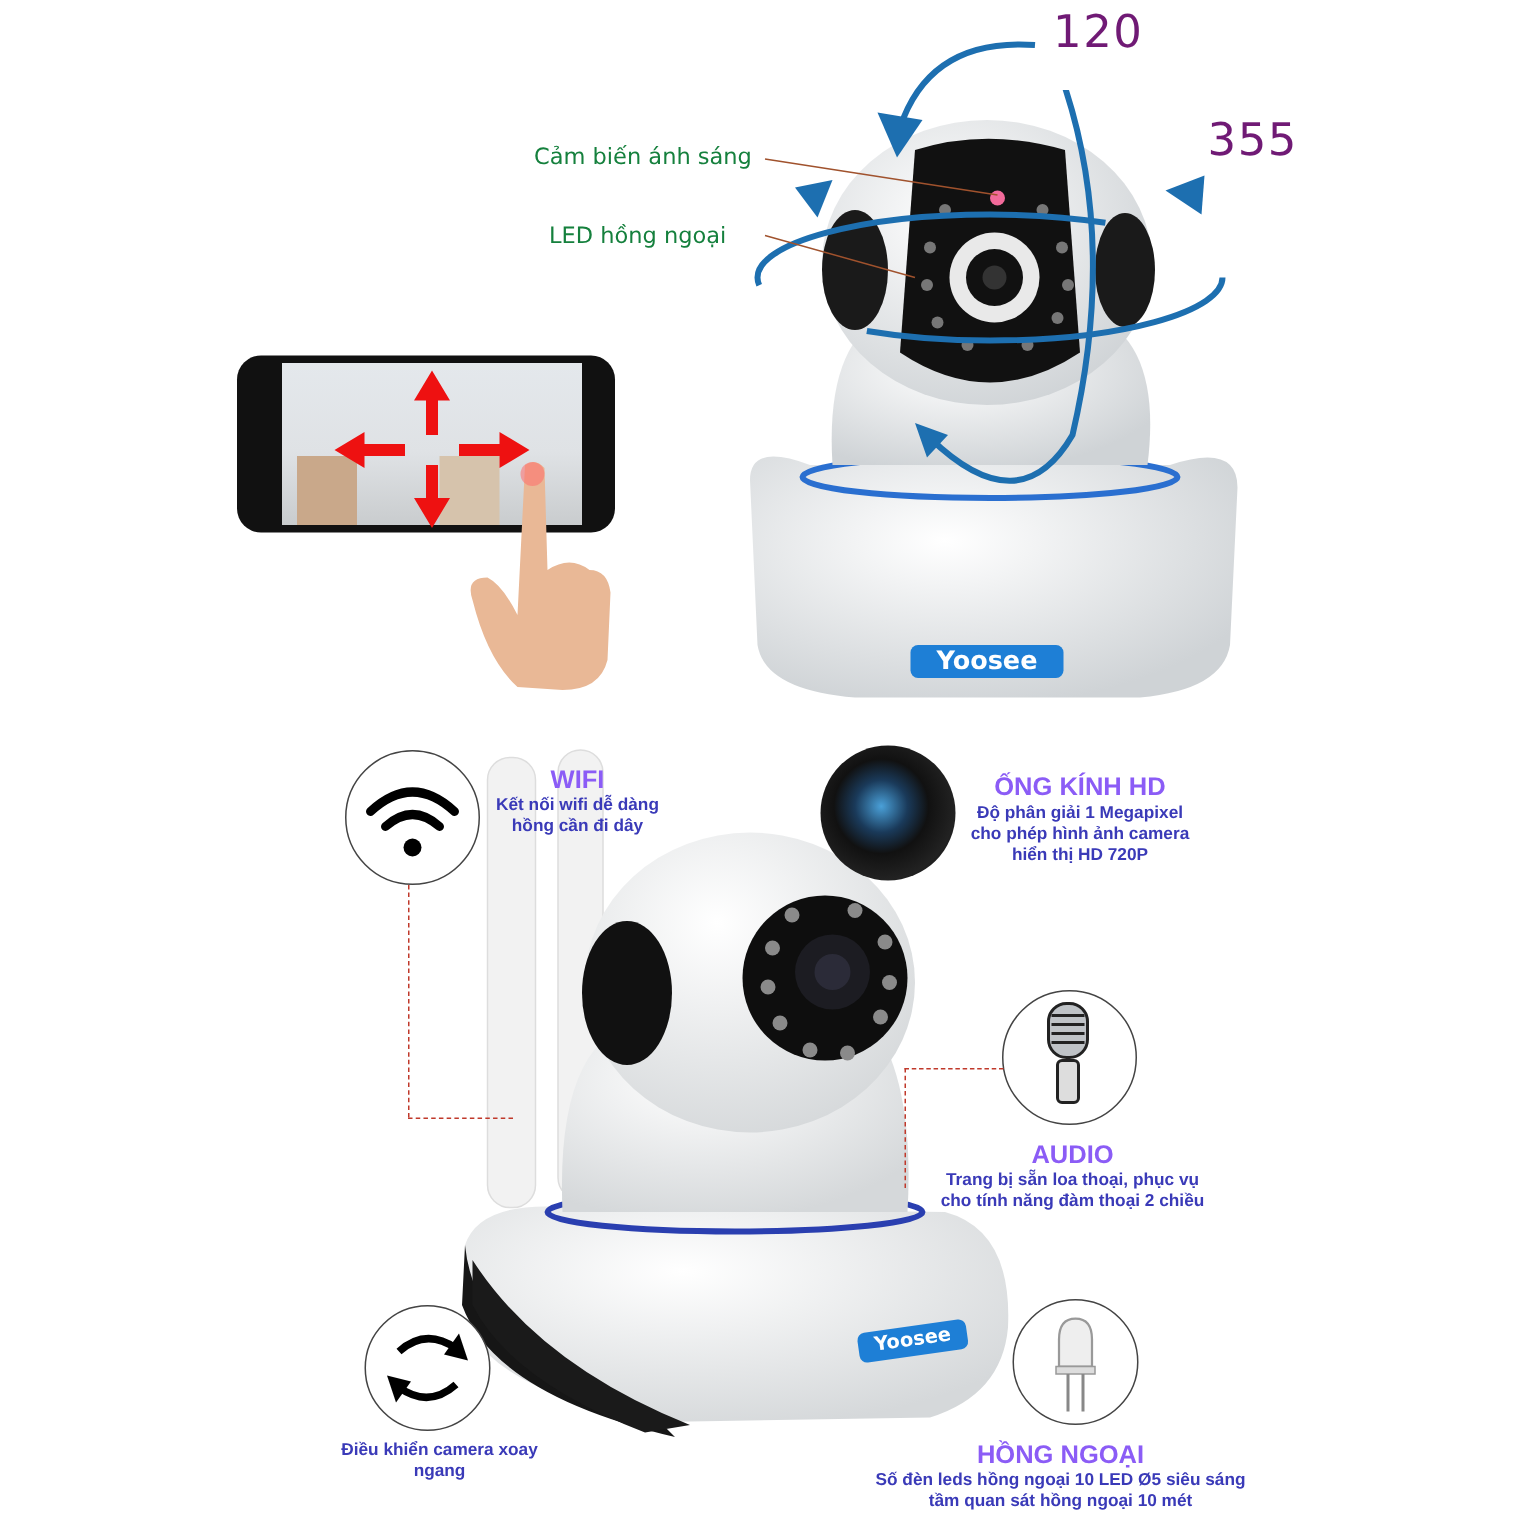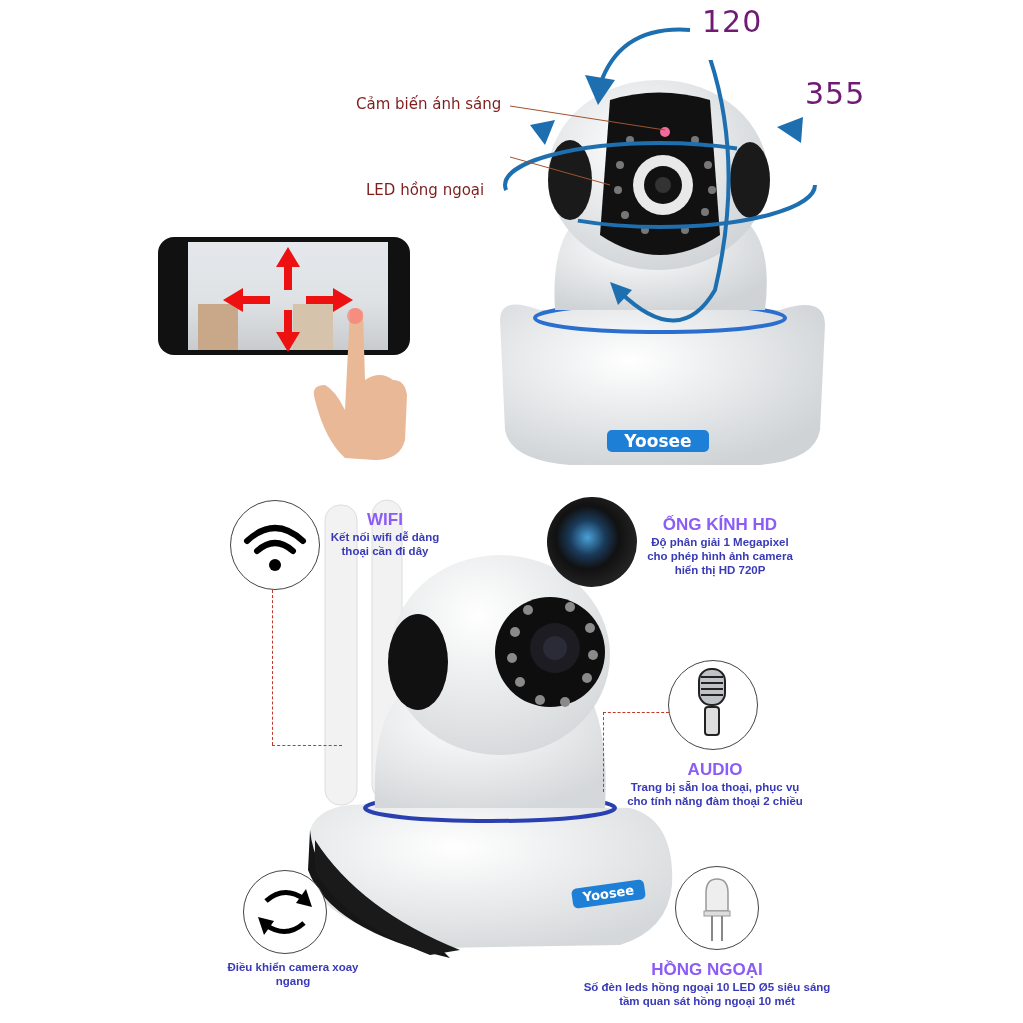--- a/index.html
+++ b/index.html
@@ -1,20 +1,20 @@
 <!DOCTYPE html>
 <html><head>
 <meta charset="utf-8">
 <style>
   html,body{margin:0;padding:0;background:#fff;}
   body{width:1023px;height:1023px;position:relative;overflow:hidden;font-family:"Liberation Sans",sans-serif;}
   .abs{position:absolute;}
   
   .deg-label{font-family:"DejaVu Sans",sans-serif;color:#701a75;font-size:30px;font-weight:400;letter-spacing:1px;}
-  .callout{font-family:"DejaVu Sans",sans-serif;font-size:15px;color:#7f1d1d;}
+  .callout{font-family:"DejaVu Sans",sans-serif;font-size:15px;color:#15803d;}
   .feat-title{font-family:"Liberation Sans",sans-serif;font-weight:bold;color:#8b5cf6;text-align:center;}
   .feat-desc{font-family:"Liberation Sans",sans-serif;font-weight:bold;color:#3a3ab8;font-size:11.5px;text-align:center;line-height:14px;}
   .icon-circle{border:1.5px solid #444;border-radius:50%;background:#fff;box-sizing:border-box;}
   .dash-v{border-left:1.5px dashed #c0392b;}
   .dash-h{border-top:1.5px dashed #c0392b;}
   .logo{background:#1e7fd6;color:#fff;font-family:"DejaVu Sans",sans-serif;font-weight:bold;border-radius:5px;text-align:center;}
 </style>
 </head>
 <body>
 
@@ -68,21 +68,21 @@
   <polygon points="55,10 30,15 45,35" fill="#1d6fb0"></polygon>
 </svg>
 <svg class="abs" style="left:775px;top:115px" width="50" height="40">
   <polygon points="2,12 28,2 26,28" fill="#1d6fb0"></polygon>
 </svg>
 
 <div class="abs deg-label" style="left:702px;top:4px;">120</div>
 <div class="abs deg-label" style="left:805px;top:76px;text-align:center;">355</div>
 
 <div class="abs callout" style="left:356px;top:95px;">Cảm biến ánh sáng</div>
-<div class="abs callout" style="left:366px;top:148px;margin-top:33px;">LED hồng ngoại</div>
+<div class="abs callout" style="left:366px;top:148px;">LED hồng ngoại</div>
 <svg class="abs" style="left:505px;top:100px" width="170" height="90">
   <line x1="5" y1="6" x2="160" y2="30" stroke="#a0522d" stroke-width="1"></line>
   <line x1="5" y1="57" x2="105" y2="85" stroke="#a0522d" stroke-width="1"></line>
 </svg>
 
 <div class="abs logo" style="left:607px;top:430px;width:102px;height:22px;font-size:17px;line-height:22px;">Yoosee</div>
 
 <div class="abs" style="left:158px;top:237px;width:252px;height:118px;background:#111;border-radius:16px;">
   <div class="abs" style="left:30px;top:5px;width:200px;height:108px;background:linear-gradient(#e4e8ec 0%,#dfe2e5 55%,#c9ccce 100%);overflow:hidden;">
     <div class="abs" style="left:10px;top:62px;width:40px;height:46px;background:#c9a88a;"></div>
@@ -145,21 +145,21 @@
     <path d="M16 40 Q44 14 72 40" fill="none" stroke="#000" stroke-width="6" stroke-linecap="round"></path>
     <path d="M26 50 Q44 34 62 50" fill="none" stroke="#000" stroke-width="6" stroke-linecap="round"></path>
     <circle cx="44" cy="64" r="6" fill="#000"></circle>
   </svg>
 </div>
 <div class="abs dash-v" style="left:272px;top:590px;height:155px;"></div>
 <div class="abs dash-h" style="left:272px;top:745px;width:70px;"></div>
 <div class="abs" style="left:320px;top:510px;width:130px;">
   <div class="feat-title" style="font-size:17px;">WIFI</div>
   <div class="feat-desc">Kết nối wifi dễ dàng</div>
-  <div class="feat-desc">thoại cần đi dây</div>
+  <div class="feat-desc">hồng cần đi dây</div>
 </div>
 
 <div class="abs" style="left:547px;top:497px;width:90px;height:90px;border-radius:50%;background:radial-gradient(circle at 45% 45%,#4aa0d8 0%,#1a3a5a 25%,#111 45%,#222 70%,#000 100%);"></div>
 <div class="abs" style="left:640px;top:515px;width:160px;">
   <div class="feat-title" style="font-size:17px;">ỐNG KÍNH HD</div>
   <div class="feat-desc">Độ phân giải 1 Megapixel</div>
   <div class="feat-desc">cho phép hình ảnh camera</div>
   <div class="feat-desc">hiển thị HD 720P</div>
 </div>
 

